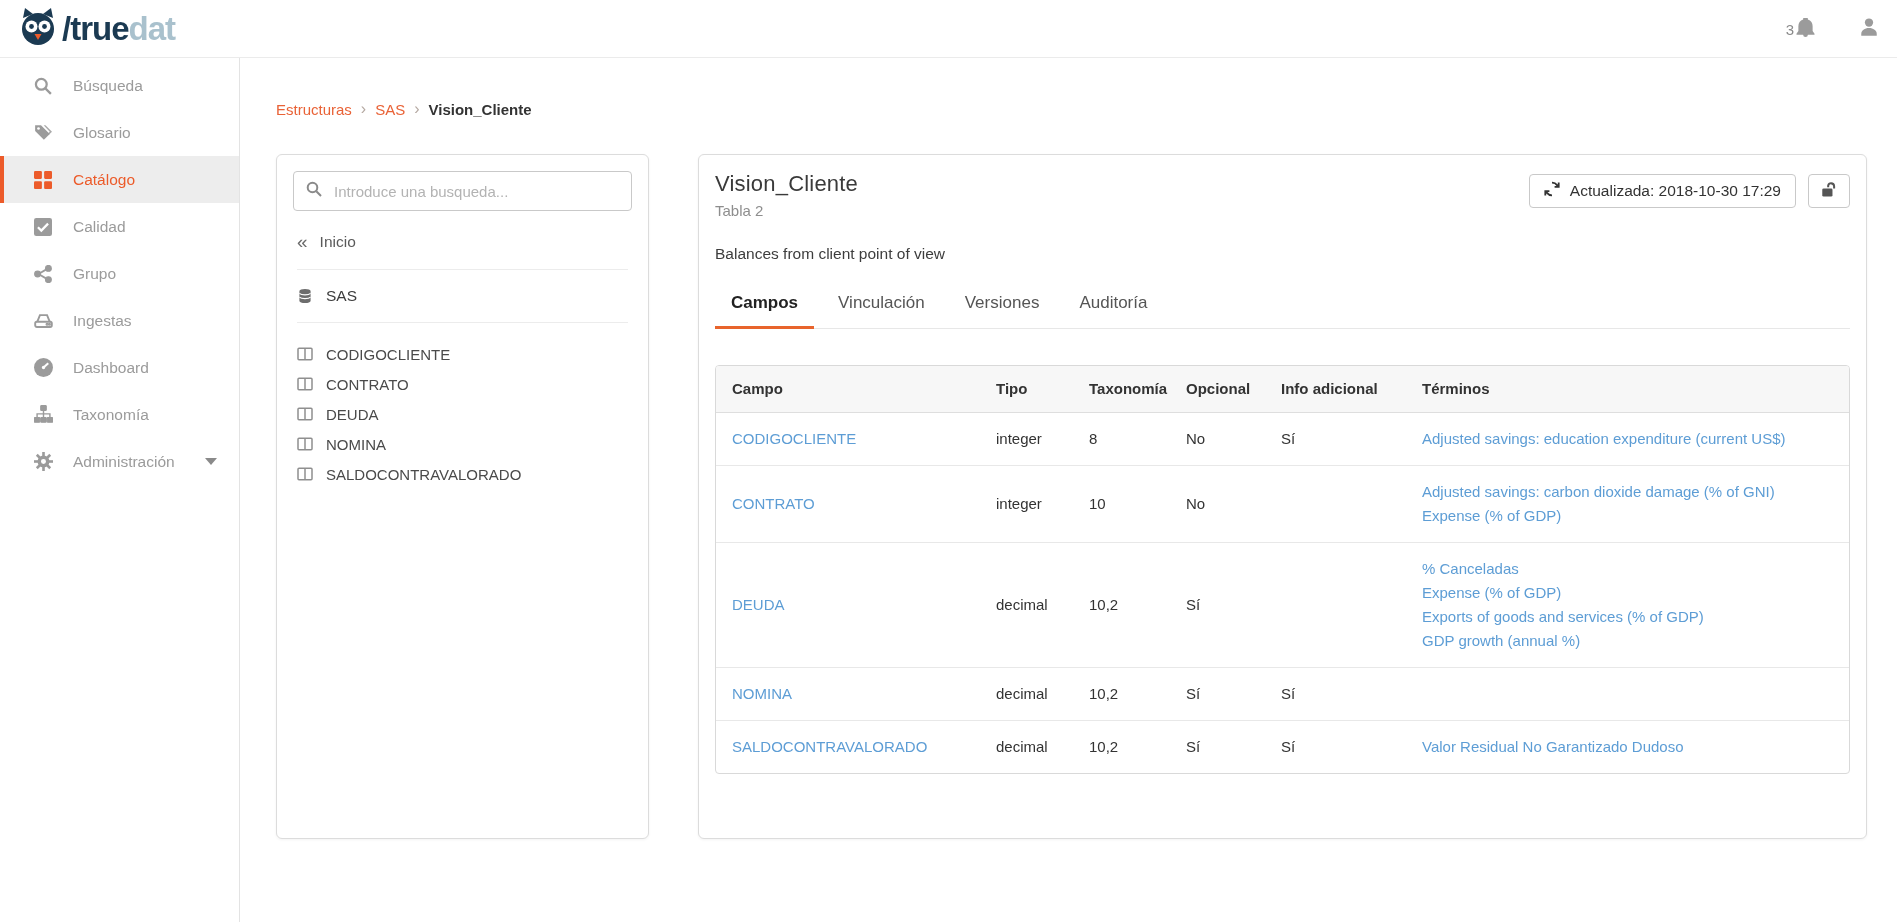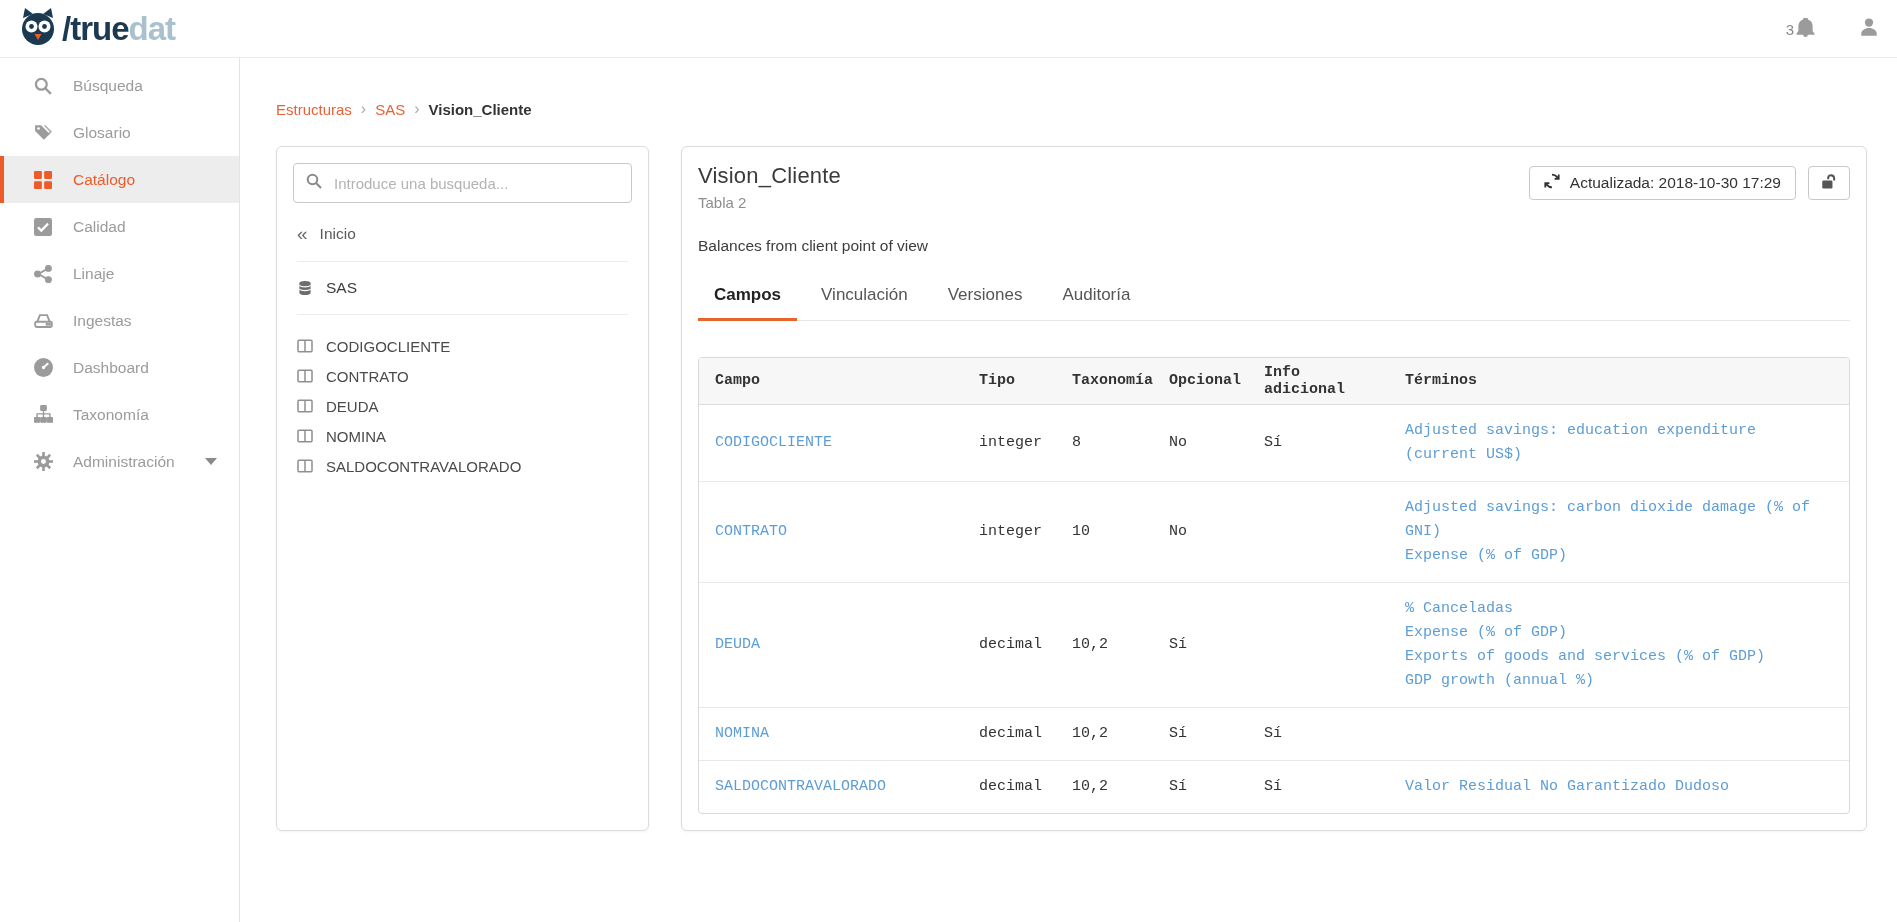--- a/index.html
+++ b/index.html
@@ -35,21 +35,21 @@
 
   .content { flex:1; padding:0 30px 0 36px; }
 
   
   .breadcrumb { margin-top:42px; font-size:15px; display:flex; align-items:center; gap:9px; }
   .crumb-link { color:#e96236; cursor:pointer; }
   .crumb-sep { color:#b5a9a2; font-size:16px; }
   .crumb-current { color:#333; font-weight:700; }
 
   
-  .panels { display:flex; gap:32px; margin-top:28px; align-items:flex-start; }
+  .panels { display:flex; gap:49px; margin-top:36px; align-items:flex-start; }
   .panel { background:#fff; border:1px solid #dcdcdc; border-radius:6px;
     box-shadow:0 1px 3px rgba(0,0,0,0.05); }
   .tree-panel { width:373px; height:685px; padding:16px; }
   .detail-panel { flex:1; height:685px; padding:16px 16px; }
 
   
   .search-box { display:flex; align-items:center; border:1px solid #c9c9c9;
     border-radius:4px; height:40px; padding:0 12px; gap:12px; }
   .search-box input { border:none; outline:none; flex:1; font-size:15px;
     font-family:"Liberation Sans", sans-serif; color:#555; }
@@ -86,21 +86,21 @@
   .meta-value { margin-top:15px; margin-left:13px; font-size:15.5px; color:#444; }
 
   
   .tabs { display:flex; margin-top:30px; border-bottom:1px solid #e7e7e7; gap:8px; }
   .tab { padding:0 16px 13px 16px; font-size:17px; color:#555; cursor:pointer;
     border-bottom:3px solid transparent; margin-bottom:-1px; }
   .tab.active { color:#222; font-weight:700; border-bottom-color:#e8642c; }
 
   
   .fields-table-wrap { margin-top:36px; border:1px solid #d9d9d9; border-radius:4px;
-    overflow:hidden;font-family:Liberation Mono, monospace; }
+    overflow:hidden; }
   table.fields { width:100%; border-collapse:collapse; font-size:15px; }
   table.fields col.c-campo { width:280px; }
   table.fields col.c-tipo { width:93px; }
   table.fields col.c-prec { width:97px; }
   table.fields col.c-opc { width:95px; }
   table.fields col.c-info { width:141px; }
   thead.fields-head th { background:#f7f7f7; text-align:left; font-weight:700;
     color:#333; height:46px; border-bottom:1px solid #dedede; padding:0 16px 0 0; }
   thead.fields-head th:first-child { padding-left:16px; }
   table.fields td { padding:14px 16px 14px 0; vertical-align:middle;
@@ -198,21 +198,21 @@
     <div class="side-item">
       <span class="s-icon">
         <svg width="18" height="18" viewBox="0 0 16 16" fill="currentColor" stroke="currentColor">
           <line x1="4" y1="8" x2="12.5" y2="3" stroke-width="1.6"></line>
           <line x1="4" y1="8" x2="12.5" y2="13" stroke-width="1.6"></line>
           <circle cx="12.8" cy="3" r="2.6"></circle>
             <circle cx="3.2" cy="8" r="2.6"></circle>
             <circle cx="12.8" cy="13" r="2.6"></circle>
         </svg>
       </span>
-      <span>Linaje</span>
+      <span>Grupo</span>
     </div>
 
     <div class="side-item">
       <span class="s-icon">
         <svg width="19" height="19" viewBox="0 0 16 16" fill="none" stroke="currentColor" stroke-width="1.6">
           <path d="M2.8 9 5 3.5h6L13.2 9"></path>
           <rect x="1" y="9" width="14" height="4.5" rx="1.4"></rect>
           <circle cx="11" cy="11.2" r="0.5" fill="currentColor"></circle>
           <circle cx="13" cy="11.2" r="0.5" fill="currentColor"></circle>
         </svg>

